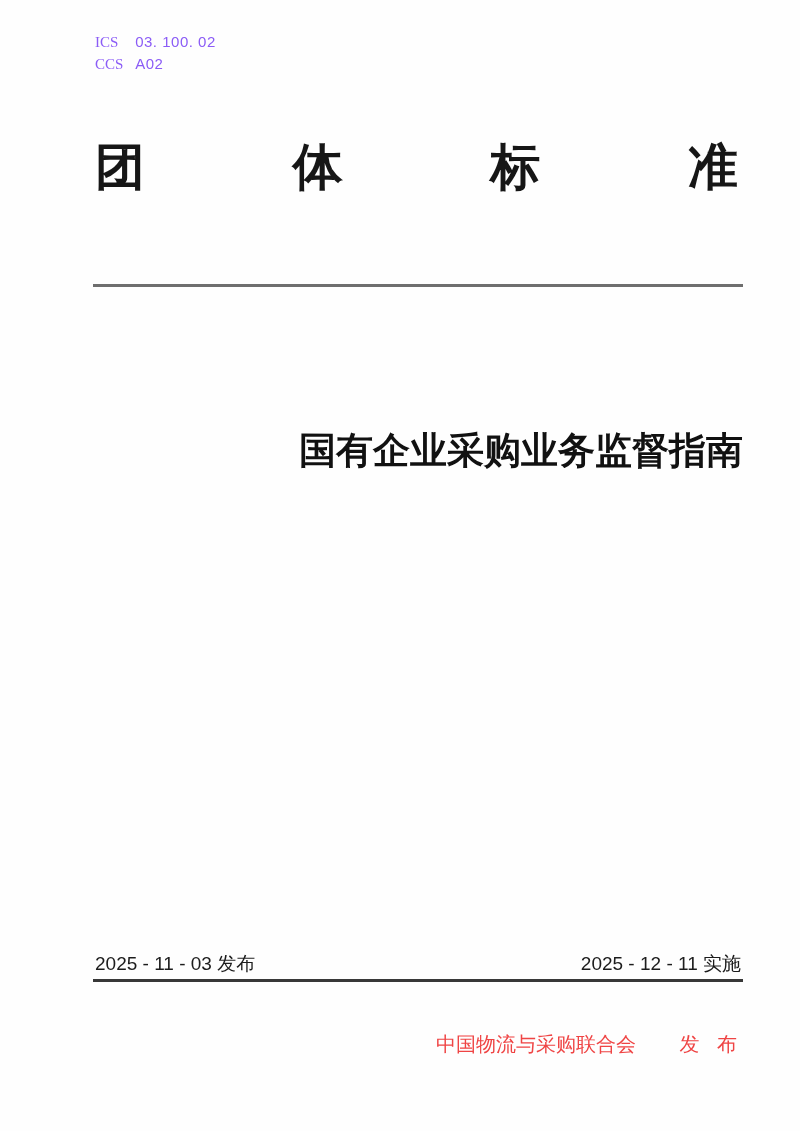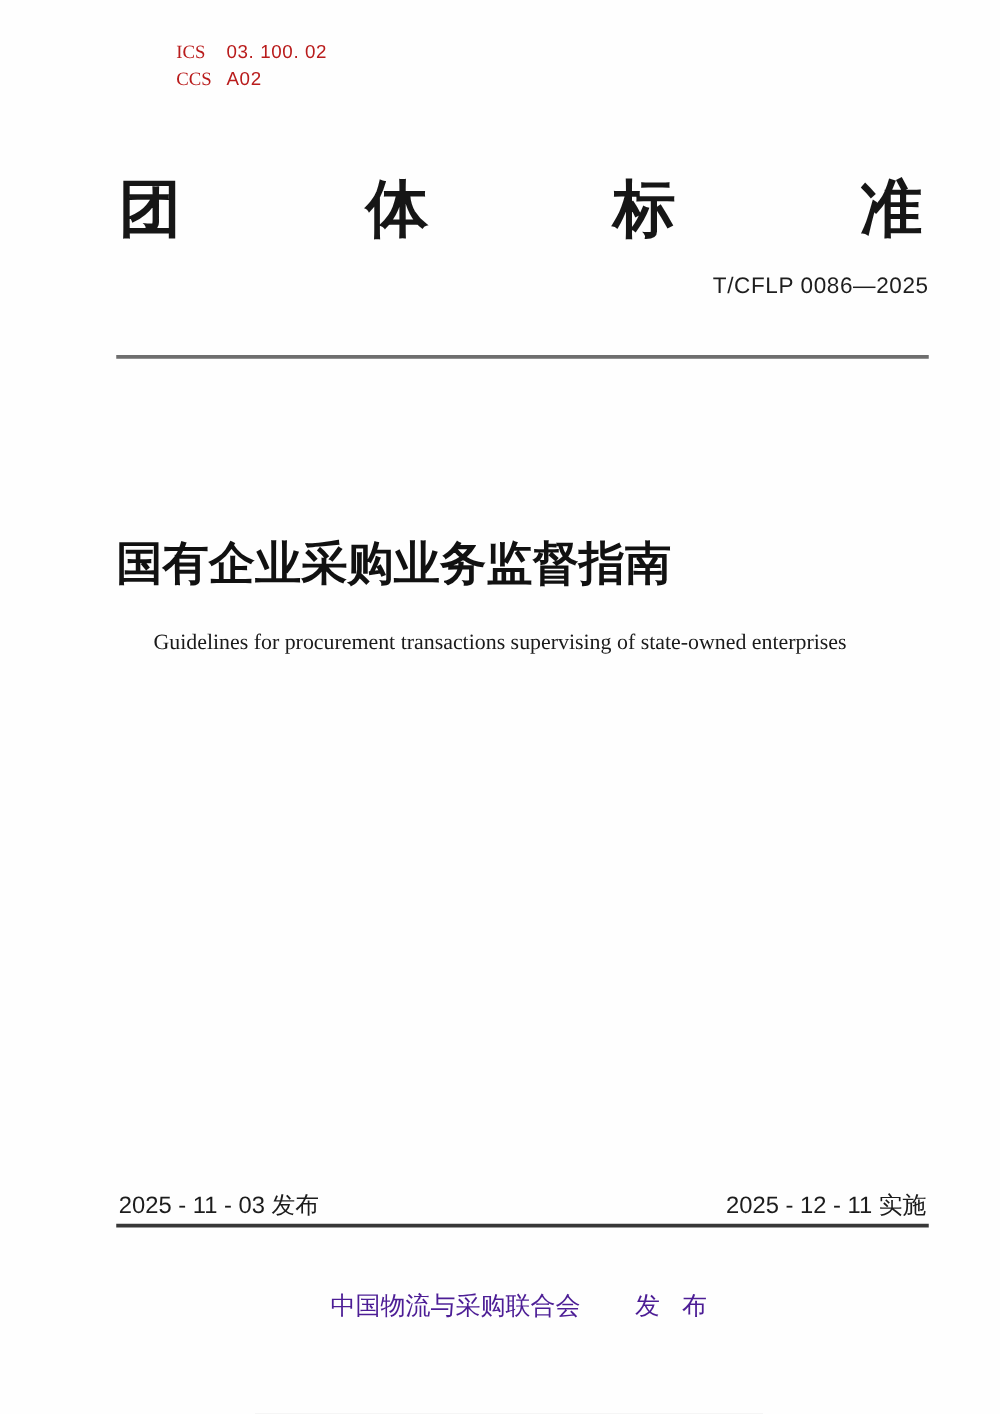--- a/index.html
+++ b/index.html
@@ -18,22 +18,21 @@
     color: #1c1c1c;
   }
 
   
   .codes {
     position: absolute;
     left: 95px;
     top: 31px;
     font-size: 15px;
     line-height: 22px;
-    color: #b91c1c;
-    margin-left: 46px;
+    color: #8b5cf6;
   }
   .codes .row { white-space: nowrap; }
   .codes .label {
     font-family: "Liberation Serif", serif;
     display: inline-block;
     min-width: 36px;
   }
   .codes .value {
     font-family: "Liberation Sans", sans-serif;
     letter-spacing: 0.5px;
@@ -81,21 +80,21 @@
     height: 3px;
     background: #383838;
   }
 
   
   .title-zh {
     position: absolute;
     left: 93px;
     top: 426px;
     width: 650px;
-    text-align: left;
+    text-align: right;
     font-size: 37px;
     line-height: 50px;
     font-weight: bold;
     letter-spacing: 0px;
     color: #111;
     white-space: nowrap;
   }
   .title-en {
     position: absolute;
     left: 0;
@@ -121,23 +120,23 @@
     white-space: nowrap;
     text-align: right;
   }
 
   
   .publisher {
     position: absolute;
     left: 93px;
     top: 1031px;
     width: 650px;
-    text-align: center;
+    text-align: right;
     font-size: 20px;
-    color: #4c1d95;
+    color: #ef4444;
     white-space: nowrap;
   }
   .publisher .issuer { display: inline-block; }
   .publisher .publish-label {
     display: inline-block;
     margin-left: 38px;
     letter-spacing: 6px;
   }
 </style>
 </head>
@@ -156,27 +155,25 @@
     </div>
   </div>
 
   <div class="std-type">
     <span>团</span>
     <span>体</span>
     <span>标</span>
     <span>准</span>
   </div>
 
-  <div class="std-number">T/CFLP 0086—2025</div>
 
   <div class="rule-top"></div>
 
   <div class="title-zh">国有企业采购业务监督指南</div>
 
-  <div class="title-en">Guidelines for procurement transactions supervising of state-owned enterprises</div>
 
   <div class="dates">
     <span>2025 - 11 - 03 发布</span>
     <span>2025 - 12 - 11 实施</span>
   </div>
 
   <div class="rule-bottom"></div>
 
   <div class="publisher">
     <span class="issuer">中国物流与采购联合会</span>

